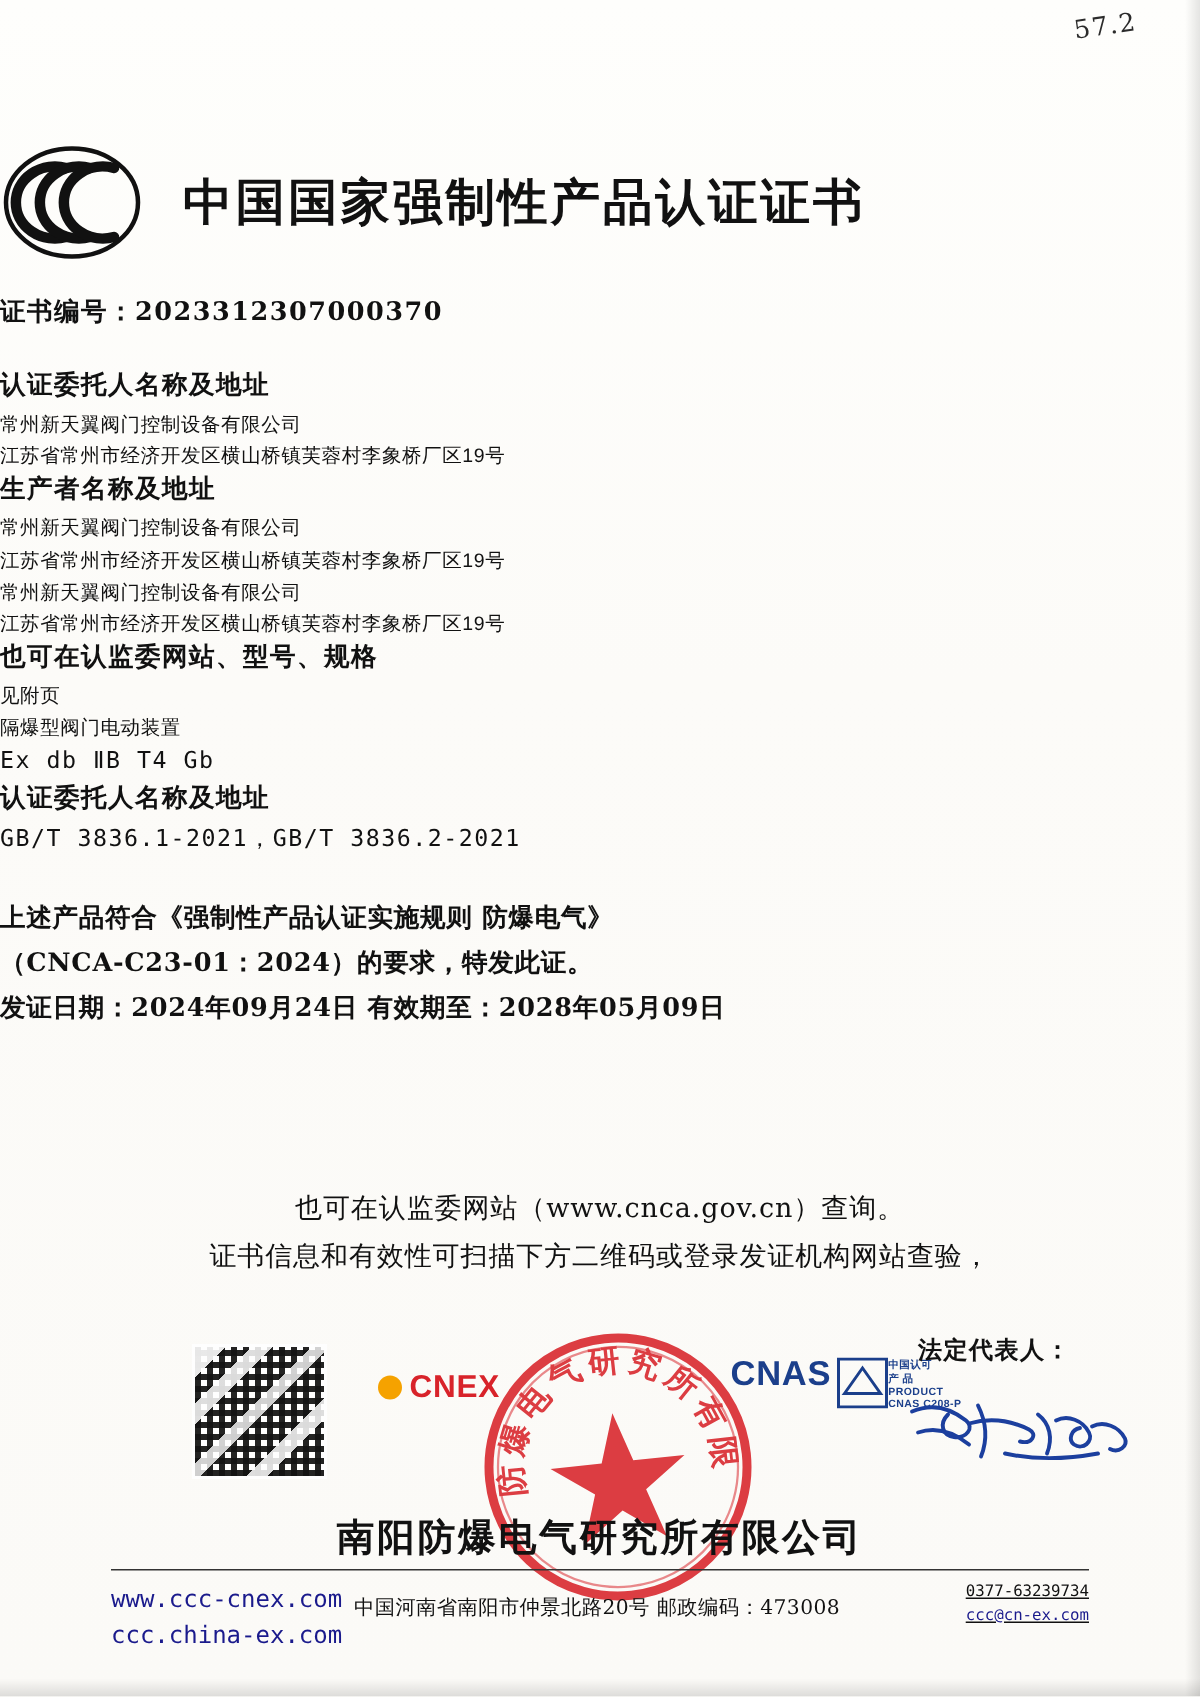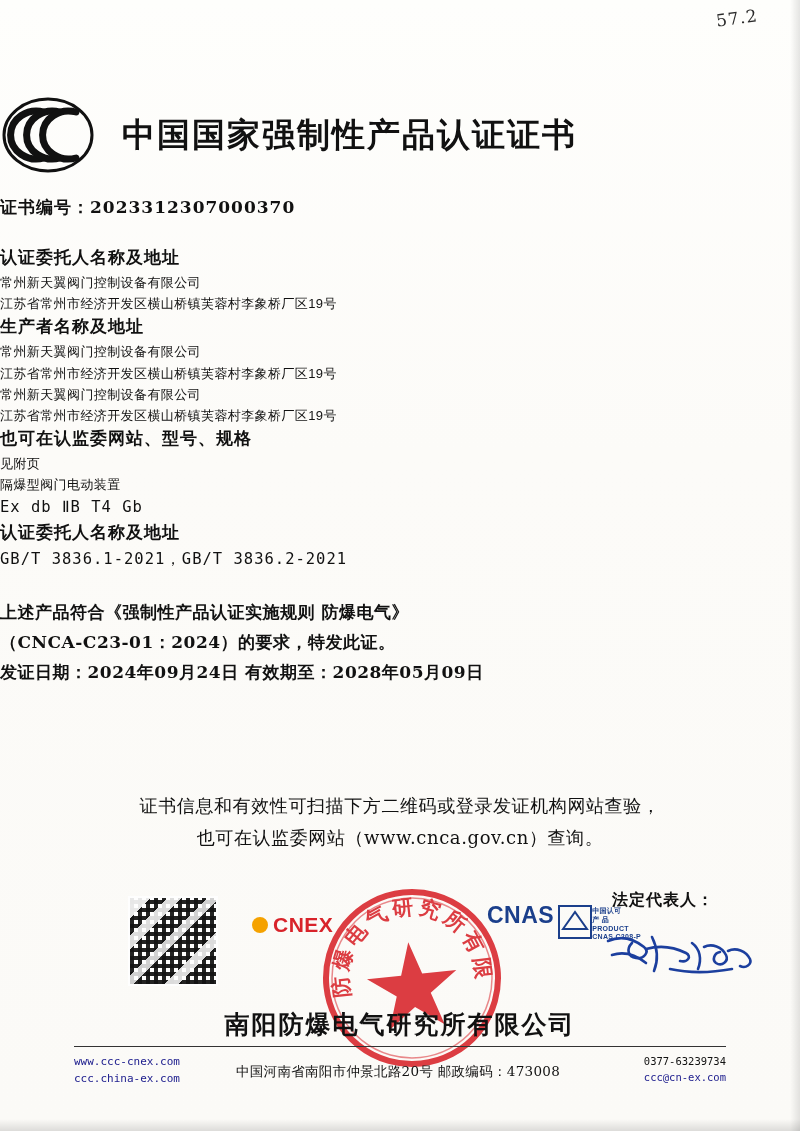--- a/index.html
+++ b/index.html
@@ -279,39 +279,40 @@
     top: 1052px;
     left: 74px;
     width: 652px;
     height: 46px;
     font-family: "DejaVu Sans Mono", monospace;
     color: #111;
   }
   .footer-left {
     position: absolute;
     left: 0; top: 2px;
-    font-size: 11px;
+    font-size: 16px;
     line-height: 1.5;
     color: #1a1a8c;
   }
   .footer-center {
     position: absolute;
     left: 162px; top: 11px;
     font-family: "DejaVu Serif", serif;
     font-size: 13.5px;
     letter-spacing: 0.3px;
     white-space: nowrap;
   }
   .footer-right {
     position: absolute;
     right: 0; top: 2px;
     font-size: 10.5px;
     line-height: 1.5;
     text-align: left;
     color: #111;
+    text-decoration: underline;
   }
   .footer-right .mailline { color: #1a1a8c; }
 </style>
 </head>
 <body>
 
 <div class="page">
   <div class="paper-tint"></div>
 
   <div class="page-mark">57.2</div>
@@ -349,22 +350,22 @@
 
     <div class="field-label">认证委托人名称及地址</div>
     <div class="field-value mono">GB/T 3836.1-2021，GB/T 3836.2-2021</div>
 
     <div class="statement">上述产品符合《强制性产品认证实施规则 防爆电气》</div>
     <div class="statement" style="margin-top:0">（CNCA-C23-01：2024）的要求，特发此证。</div>
     <div class="dates">发证日期：2024年09月24日   有效期至：2028年05月09日</div>
   </div>
 
   <div class="verify">
+    <div>也可在认监委网站（www.cnca.gov.cn）查询。</div>
     <div>证书信息和有效性可扫描下方二维码或登录发证机构网站查验，</div>
-    <div>也可在认监委网站（www.cnca.gov.cn）查询。</div>
   </div>
 
   <div class="logo-row">
     <div class="qr"></div>
 
     <div class="cnex-logo">
       <span class="cnex-dot"></span>
       <span class="cnex-text">CNEX</span>
     </div>
 

